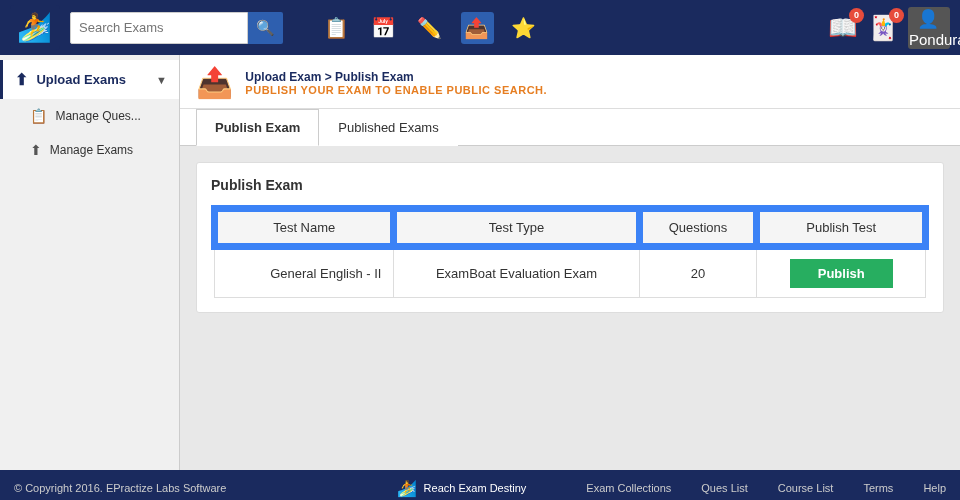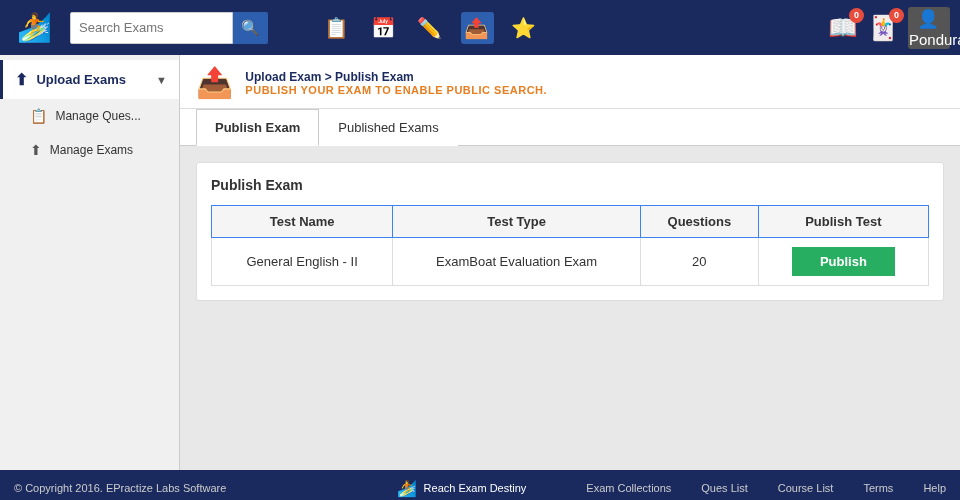--- a/index.html
+++ b/index.html
@@ -27,21 +27,21 @@
     .logo-icon {
       color: white;
       font-size: 28px;
     }
     .search-bar {
       display: flex;
       align-items: center;
       flex: 0 0 240px;
     }
     .search-bar input {
-      width: 163px;
+      width: 178px;
       height: 32px;
       border: 1px solid #ccc;
       padding: 0 8px;
       font-size: 13px;
       border-radius: 2px 0 0 2px;
       outline: none;
     }
     .search-btn {
       width: 35px;
       height: 32px;
@@ -244,37 +244,37 @@
       font-weight: bold;
       color: #333;
       margin-bottom: 12px;
     }
     .exam-table {
       width: 100%;
       border-collapse: collapse;
     }
     .exam-table th {
       background: #f5f5f5;
-      border: 1px solid #3b82f6;
+      border: 7px solid #3b82f6;
       padding: 8px 12px;
       text-align: center;
       font-size: 13px;
-      font-weight: bold;
+      font-weight: normal;
       color: #333;
     }
     .exam-table td {
       border: 1px solid #ddd;
       padding: 9px 12px;
       text-align: center;
       font-size: 13px;
       color: #333;
       background: white;
     }
     .exam-table td:first-child {
-      text-align: center;
+      text-align: right;
     }
     .publish-btn {
       background: #27ae60;
       color: white;
       border: none;
       padding: 7px 28px;
       font-size: 13px;
       font-weight: bold;
       border-radius: 0;
       cursor: pointer;

